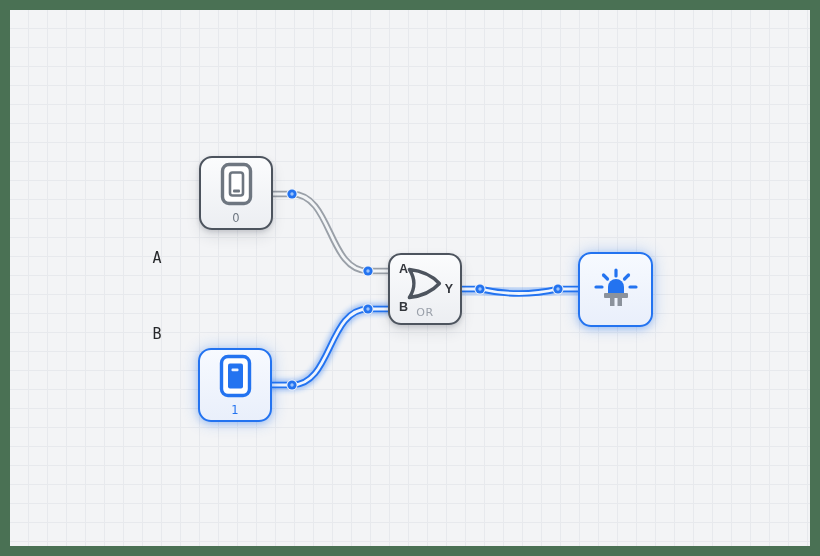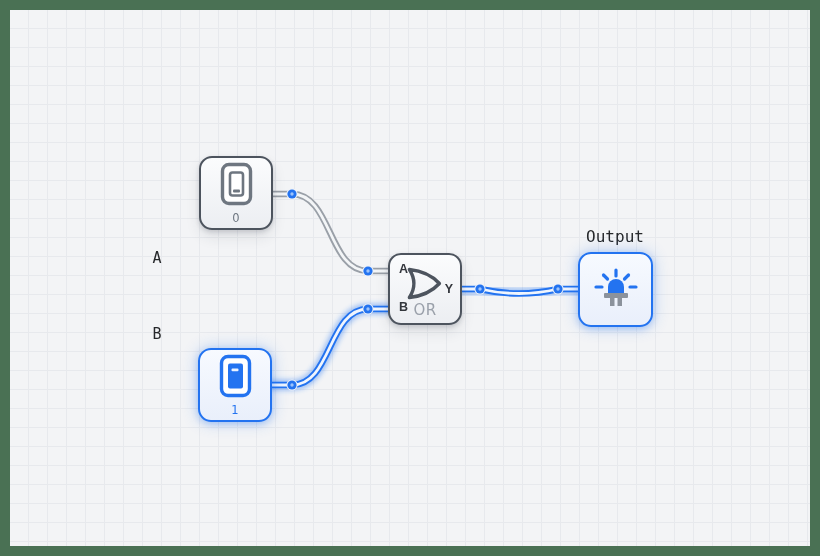--- a/index.html
+++ b/index.html
@@ -34,21 +34,21 @@
     box-shadow:0 2px 6px rgba(35,115,240,.25),0 0 16px rgba(35,115,240,.30);
   }
   .switch-value{font-size:11.5px;margin-top:2px;line-height:12px;}
   .switch-value.off{color:#6e7680;}
   .switch-value.on{color:#2373f0;}
   .gate{padding:0;}
   .gate .pin{position:absolute;font-family:"Liberation Sans",sans-serif;font-weight:bold;font-size:12.5px;color:#33363c;}
   .pin-a{left:9px;top:7px;}
   .pin-b{left:9px;bottom:9px;}
   .pin-y{right:7px;top:50%;transform:translateY(-52%);}
-  .gate-name{position:absolute;bottom:4px;left:0;right:0;text-align:center;font-size:15px;color:#9aa0aa;letter-spacing:.5px;}
+  .gate-name{position:absolute;bottom:4px;left:0;right:0;text-align:center;font-size:11px;color:#9aa0aa;letter-spacing:.5px;}
   .gate-symbol{position:absolute;left:50%;top:50%;transform:translate(-54%,-58%);}
   .canvas-label{
     position:absolute;font-family:"DejaVu Sans Mono",monospace;
     font-size:15px;color:#26282b;text-align:center;
   }
   .output-title{
     position:absolute;font-family:"DejaVu Sans Mono",monospace;
     font-size:16px;color:#26282b;text-align:center;width:120px;
   }
 </style>
@@ -143,21 +143,20 @@
     <span class="pin pin-b">B</span>
     <span class="pin pin-y">Y</span>
     <span class="gate-symbol">
       <svg width="40" height="40" viewBox="0 0 40 40">
         <path d="M6 6 Q 25 8 36 20 Q 25 32 6 34 Q 15 20 6 6 Z" fill="none" stroke="#4d545e" stroke-width="3.4" stroke-linejoin="round"></path>
       </svg>
     </span>
     <span class="gate-name">OR</span>
   </div>
 
-  <div class="output-title" style="left:545px;top:217px;">Output</div>
   <div class="node blue" style="left:568px;top:242px;width:75px;height:75px;">
     <span>
       <svg width="46" height="44" viewBox="0 0 46 44">
         <g stroke="#2373f0" stroke-width="3.2" stroke-linecap="round">
           <line x1="23" y1="4" x2="23" y2="10"></line>
           <line x1="10.5" y1="9" x2="14.5" y2="13"></line>
           <line x1="35.5" y1="9" x2="31.5" y2="13"></line>
           <line x1="3" y1="21" x2="9" y2="21"></line>
           <line x1="37" y1="21" x2="43" y2="21"></line>
         </g>

